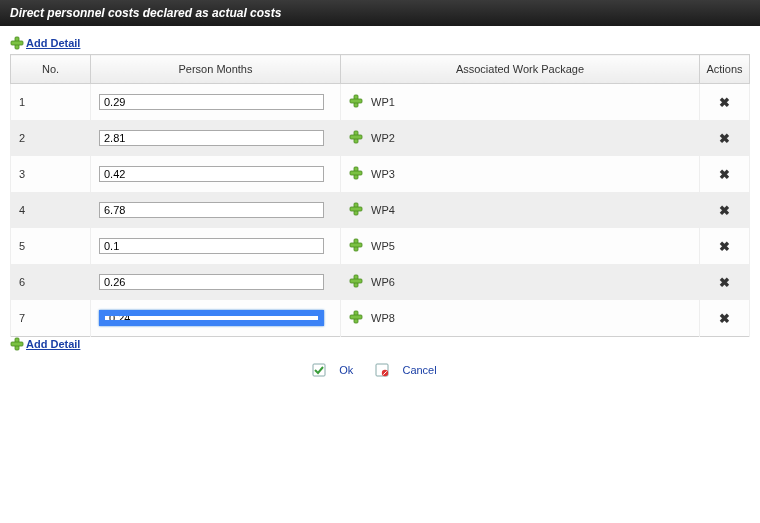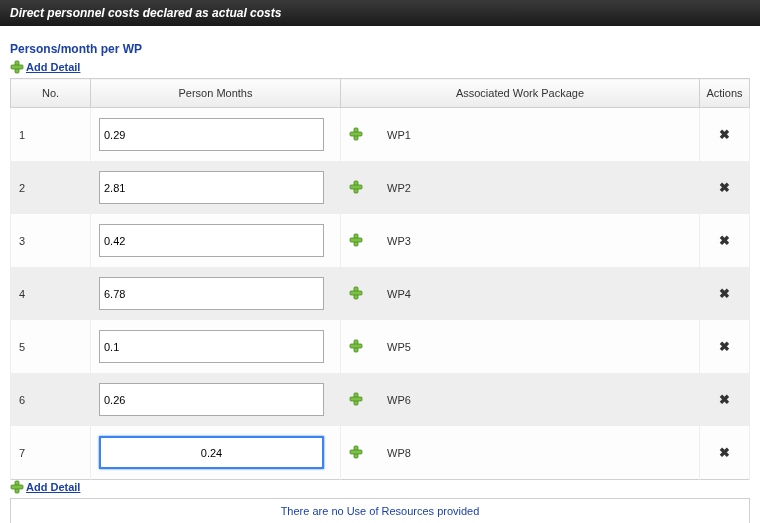--- a/index.html
+++ b/index.html
@@ -65,36 +65,35 @@
     font-size: 11px;
   }
   table.grid tbody tr:nth-child(even) td {
     background: #eeeeee;
   }
   table.grid tbody tr:nth-child(odd) td {
     background: #fdfdfd;
   }
   .pm-input {
     width: 225px;
-    height: 33px;
+    height: 16px;
     border: 1px solid #aaa;
     font-size: 11px;
     padding: 1px 4px;
     box-sizing: border-box;
   }
   .pm-input.focused {
-    border: 2px solid #3b82f6;
+    border: 6px solid #3b82f6;
     outline: none;
     box-shadow: 0 0 2px #4a90d9;
-    text-align: center;
   }
   .wp-cell {
     display: flex;
     align-items: center;
-    gap: 22px;
+    gap: 6px;
   }
   .delete-x {
     font-weight: bold;
     color: #333;
     cursor: pointer;
     text-align: center;
     font-size: 13px;
     font-family: Arial, sans-serif;
   }
   .col-no { width: 80px; }
@@ -126,21 +125,20 @@
 </style>
 </head>
 <body>
 
 <div class="header-bar">
   <span>Direct personnel costs declared as actual costs</span>
 </div>
 
 <div class="content">
 
-  <div class="section-title">Persons/month per WP</div>
 
   <div class="add-detail-row">
     <span class="plus-icon">
       <svg width="14" height="14">
           <rect x="5" y="1" width="4" height="12" rx="1" fill="#7bc143" stroke="#4a8a1f" stroke-width="0.8"></rect>
           <rect x="1" y="5" width="12" height="4" rx="1" fill="#7bc143" stroke="#4a8a1f" stroke-width="0.8"></rect>
         </svg>
     </span><a class="add-detail">Add Detail</a>
   </div>
 
@@ -264,21 +262,20 @@
 
   <div class="add-detail-row">
     <span class="plus-icon">
       <svg width="14" height="14">
           <rect x="5" y="1" width="4" height="12" rx="1" fill="#7bc143" stroke="#4a8a1f" stroke-width="0.8"></rect>
           <rect x="1" y="5" width="12" height="4" rx="1" fill="#7bc143" stroke="#4a8a1f" stroke-width="0.8"></rect>
         </svg>
     </span><a class="add-detail">Add Detail</a>
   </div>
 
-  <div class="empty-resources">There are no Use of Resources provided</div>
 
   <div class="footer-buttons">
     <span class="btn-icon">
       <svg width="14" height="14">
           <rect x="1" y="1" width="12" height="12" rx="1" fill="#fff" stroke="#8aa" stroke-width="1"></rect>
           <path d="M3 7 L6 10 L11 4" stroke="#3a9d3a" stroke-width="2" fill="none"></path>
         </svg>
     </span><a>Ok</a>
     <span class="btn-icon" style="margin-left:8px">
       <svg width="14" height="14">

